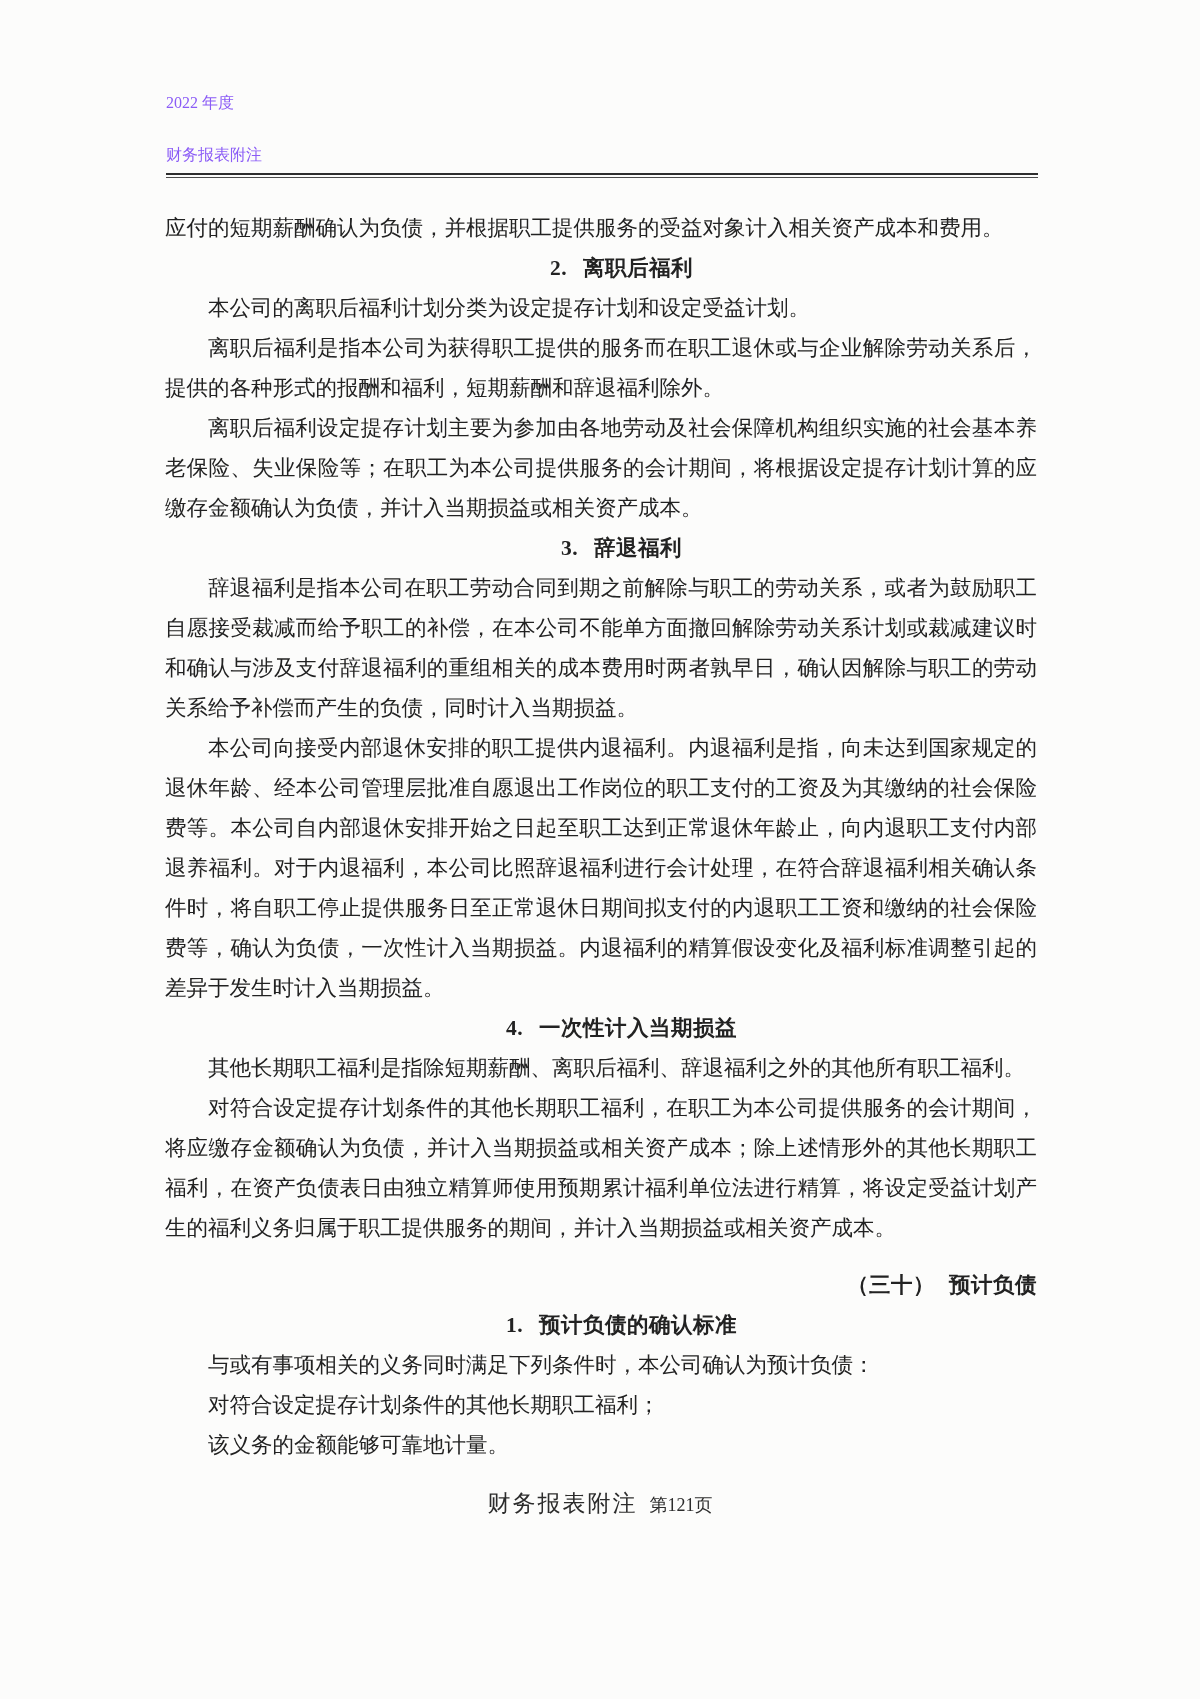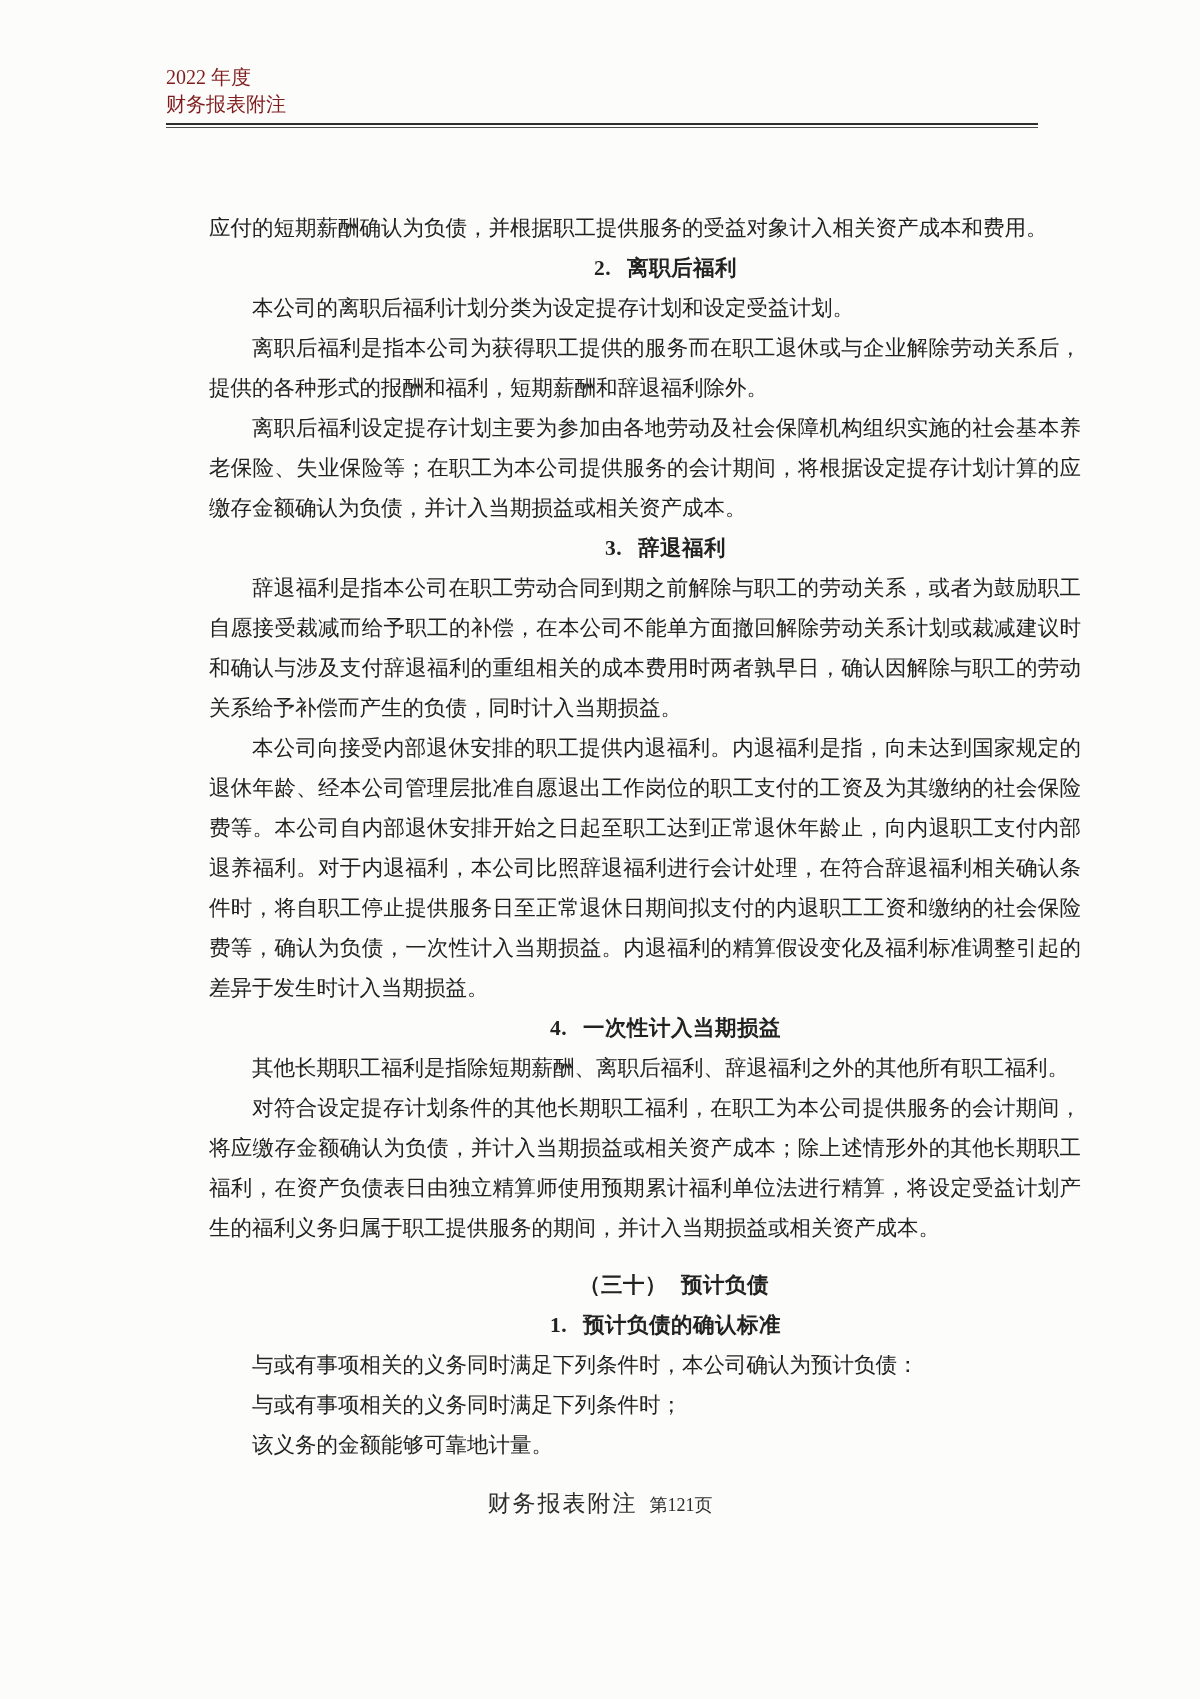--- a/index.html
+++ b/index.html
@@ -18,61 +18,61 @@
     overflow: hidden;
   }
   
   .page-header {
     position: absolute;
     top: 64px;
     left: 166px;
     width: 872px;
   }
   .page-header .hline {
-    font-size: 20px;
+    font-size: 16px;
     line-height: 27px;
-    color: #7f1d1d;
+    color: #8b5cf6;
+    margin-top: 25px;
   }
   .header-rule {
     margin-top: 5px;
     height: 2px;
     border-top: 2px solid #2e2e2e;
     border-bottom: 1px solid #4a4a4a;
   }
   
   .doc-body {
     position: absolute;
     top: 208px;
     left: 165px;
     width: 872px;
     font-size: 21.5px;
     line-height: 40px;
     text-align: justify;
     color: #222;
-    margin-left: 44px;
   }
   .doc-body p, .doc-body h3, .doc-body h2 {
     margin: 0;
     padding: 0;
     font-size: 21.5px;
     line-height: 40px;
   }
   .para { text-indent: 43px; }
   .para-noindent { text-indent: 0; }
   .sub-heading {
     font-weight: bold;
     text-indent: 41px;
     text-align: center;
     letter-spacing: 0.5px;
   }
   .sub-heading .hnum { margin-right: 16px; }
   .section-heading {
     font-weight: bold;
     text-indent: 58px;
-    text-align: center;
+    text-align: right;
     margin-top: 17px !important;
     letter-spacing: 0.5px;
   }
   .section-heading .hnum { margin-right: 14px; }
   
   .page-footer {
     position: absolute;
     top: 1488px;
     left: 0;
     width: 100%;
@@ -123,21 +123,21 @@
 
     <p class="para">对符合设定提存计划条件的其他长期职工福利，在职工为本公司提供服务的会计期间，将应缴存金额确认为负债，并计入当期损益或相关资产成本；除上述情形外的其他长期职工福利，在资产负债表日由独立精算师使用预期累计福利单位法进行精算，将设定受益计划产生的福利义务归属于职工提供服务的期间，并计入当期损益或相关资产成本。</p>
 
     <h2 class="section-heading"><span class="hnum">（三十）</span><span>预计负债</span></h2>
 
     <h3 class="sub-heading"><span class="hnum">1.</span><span>预计负债的确认标准</span></h3>
 
     <p class="para">与或有事项相关的义务同时满足下列条件时，本公司确认为预计负债：</p>
 
 
-    <p class="para">与或有事项相关的义务同时满足下列条件时；</p>
+    <p class="para">对符合设定提存计划条件的其他长期职工福利；</p>
 
     <p class="para">该义务的金额能够可靠地计量。</p>
 
   </main>
 
   <footer class="page-footer">
     <span class="footer-title">财务报表附注</span><span class="footer-page">第121页</span>
   </footer>
 
 </div>

